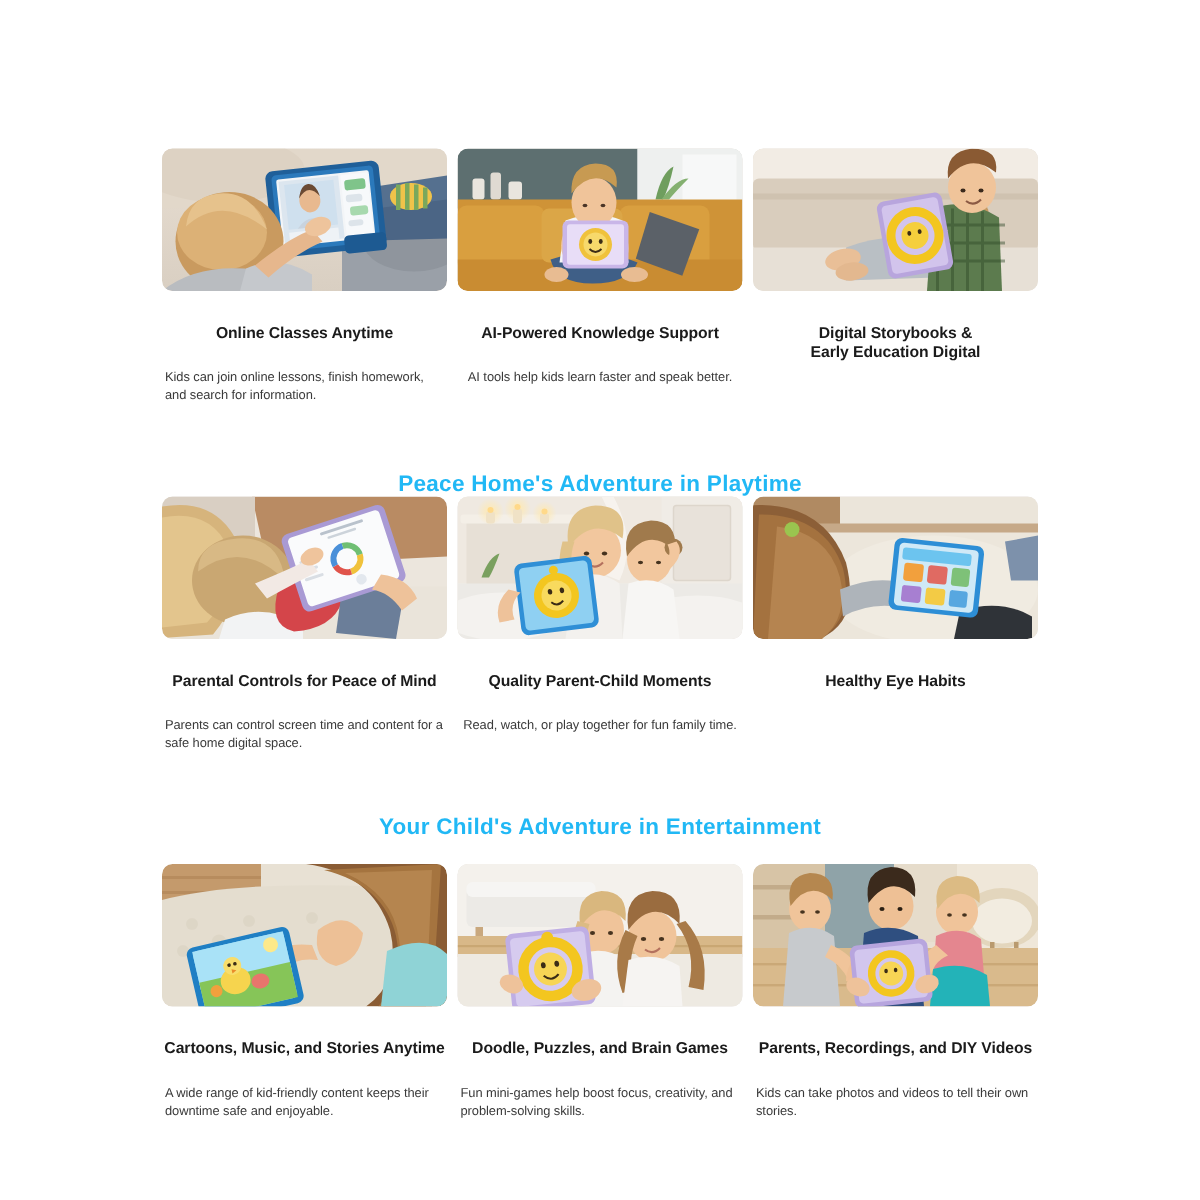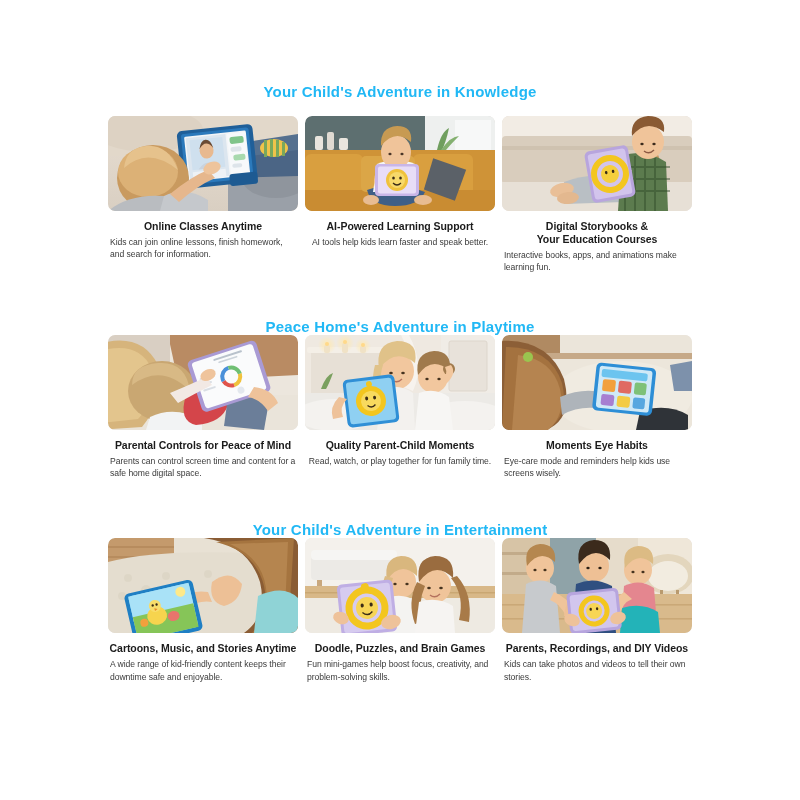--- a/index.html
+++ b/index.html
@@ -36,20 +36,21 @@
     align-items: flex-start;
     gap: 7px;
     padding: 0 100px;
   }
 
   .card {
     width: 190px;
     display: flex;
     flex-direction: column;
     align-items: center;
+    gap: 13px;
   }
 
   .card-photo {
     width: 190px;
     height: 95px;
     border-radius: 7px;
     overflow: hidden;
     display: block;
     background: #e9e4de;
   }
@@ -75,29 +76,28 @@
     letter-spacing: -0.05px;
     max-width: 186px;
   }
 
   
   .sec-1 { padding-top: 83px; }
   .sec-1 .cards-row { margin-top: 16px; }
   .sec-2 { padding-top: 44px; }
   .sec-2 .cards-row { }
   .sec-3 { padding-top: 42px; }
-  .sec-3 .cards-row { }
+  .sec-3 .cards-row { margin-top: 16px; }
 </style>
 </head>
 <body>
 
 <div class="page">
 
   <div class="section sec-1">
-    <h2 class="section-heading">Your Child's Adventure in Knowledge</h2>
     <div class="cards-row">
 
       <div class="card">
         <div class="card-photo">
           <svg viewBox="0 0 190 95" xmlns="http://www.w3.org/2000/svg">
             <defs>
               <clipPath id="c11">
                   <rect x="0" y="0" width="190" height="95" rx="7"></rect>
                 </clipPath>
               <linearGradient id="g11a" x1="0" y1="0" x2="0" y2="1">
@@ -216,21 +216,21 @@
                 <circle cx="92" cy="64" r="11" fill="#f0c23c"></circle>
                 <circle cx="92" cy="64" r="8" fill="#f7d96b"></circle>
                 <ellipse cx="88.5" cy="62" rx="1.3" ry="1.6" fill="#3b2c16"></ellipse>
                 <ellipse cx="95.5" cy="62" rx="1.3" ry="1.6" fill="#3b2c16"></ellipse>
                 <path d="M88 67 q4 4 8 0" stroke="#3b2c16" stroke-width="1.2" fill="none"></path>
               </g>
             </g>
           </svg>
         </div>
         <div class="card-title">
-          <span class="t-line">AI-Powered Learning Support</span>
+          <span class="t-line">AI-Powered Knowledge Support</span>
         </div>
         <div class="card-desc">AI tools help kids learn faster and speak better.</div>
       </div>
 
       <div class="card">
         <div class="card-photo">
           <svg viewBox="0 0 190 95" xmlns="http://www.w3.org/2000/svg">
             <defs>
                 <clipPath id="c13">
                   <rect x="0" y="0" width="190" height="95" rx="7"></rect>
@@ -286,23 +286,22 @@
                   <circle cx="108" cy="58" r="9" fill="#f5cf3c"></circle>
                   <ellipse cx="104.5" cy="56" rx="1.3" ry="1.6" fill="#3b2c16"></ellipse>
                   <ellipse cx="111.5" cy="56" rx="1.3" ry="1.6" fill="#3b2c16"></ellipse>
                 </g>
               </g>
             </g>
           </svg>
         </div>
         <div class="card-title">
           <span class="t-line">Digital Storybooks &amp;</span>
-          <span class="t-line">Your Education Courses</span>
-        </div>
-        <div class="card-desc">Interactive books, apps, and animations make learning fun.</div>
+          <span class="t-line">Early Education Digital</span>
+        </div>
       </div>
 
     </div>
   </div>
 
   <div class="section sec-2">
     <h2 class="section-heading">Peace Home's Adventure in Playtime</h2>
     <div class="cards-row">
 
       <div class="card">
@@ -487,23 +486,22 @@
                 <rect x="100" y="61" width="13" height="11" rx="2" fill="#a77fd1"></rect>
                 <rect x="116" y="61" width="13" height="11" rx="2" fill="#f3cb45"></rect>
                 <rect x="132" y="61" width="12" height="11" rx="2" fill="#57a7e0"></rect>
               </g>
 
               <path d="M168 30 L190 26 L190 56 L172 56 Z" fill="#7d91ab"></path>
             </g>
           </svg>
         </div>
         <div class="card-title">
-          <span class="t-line">Moments Eye Habits</span>
-        </div>
-        <div class="card-desc">Eye-care mode and reminders help kids use screens wisely.</div>
+          <span class="t-line">Healthy Eye Habits</span>
+        </div>
       </div>
 
     </div>
   </div>
 
   <div class="section sec-3">
     <h2 class="section-heading">Your Child's Adventure in Entertainment</h2>
     <div class="cards-row">
 
       <div class="card">

